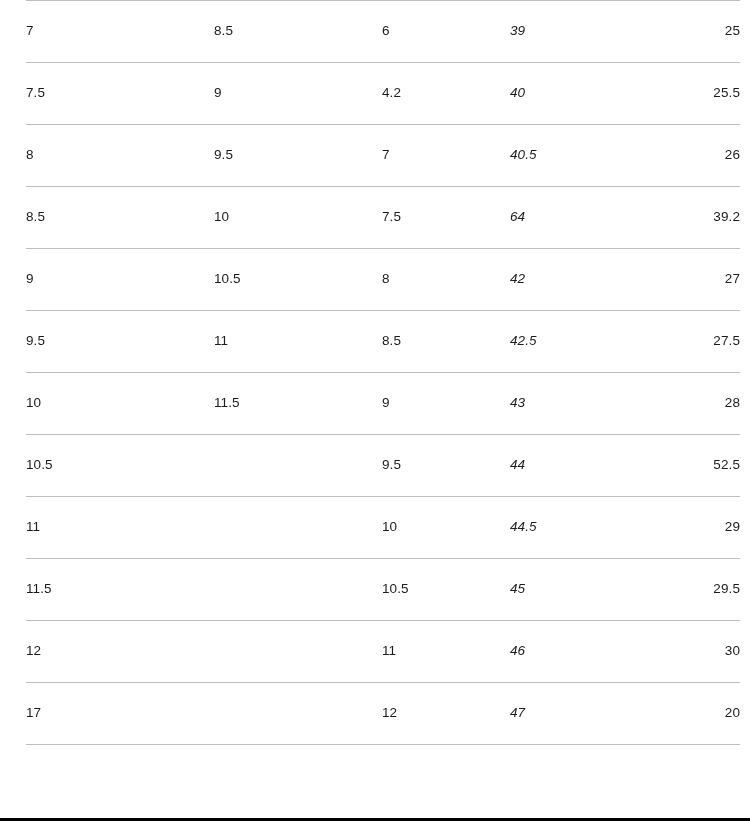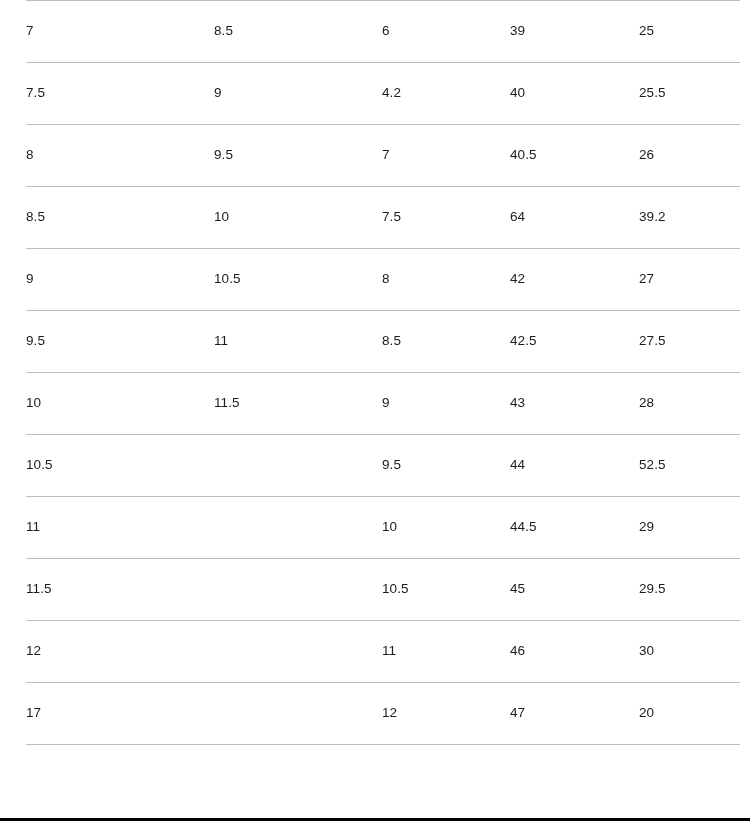--- a/index.html
+++ b/index.html
@@ -47,22 +47,22 @@
     font-weight: 400;
     color: #1c1c1c;
     letter-spacing: 0.1px;
     white-space: nowrap;
   }
 
   
   td.col-1 { width: 188px; padding-left: 1px; }
   td.col-2 { width: 168px; padding-left: 2px; }
   td.col-3 { width: 128px; padding-left: 1px; }
-  td.col-4 { width: 129px; padding-left: 2px; }
-  td.col-5 { width: 101px; padding-left: 1px; }
+  td.col-4 { width: 129px; padding-left: 2px; font-style: italic; }
+  td.col-5 { width: 101px; padding-left: 1px; text-align: right; }
 
   
   tr.table-end-row { height: 13px; }
   tr.table-end-row td {
     border-top: 1px solid #bdbdbd;
     height: 13px;
     padding: 0;
   }
 
   #bottom-bar {

